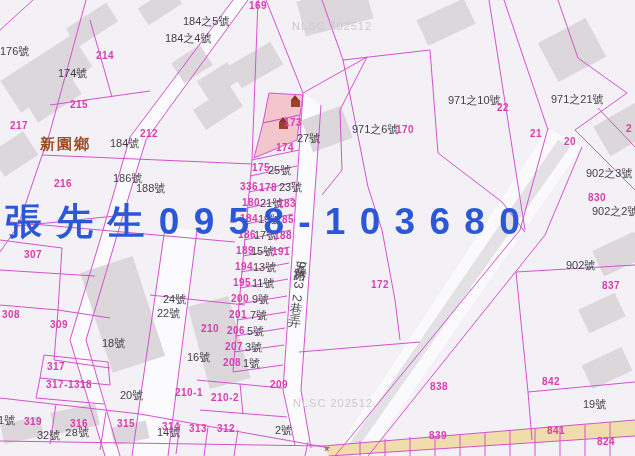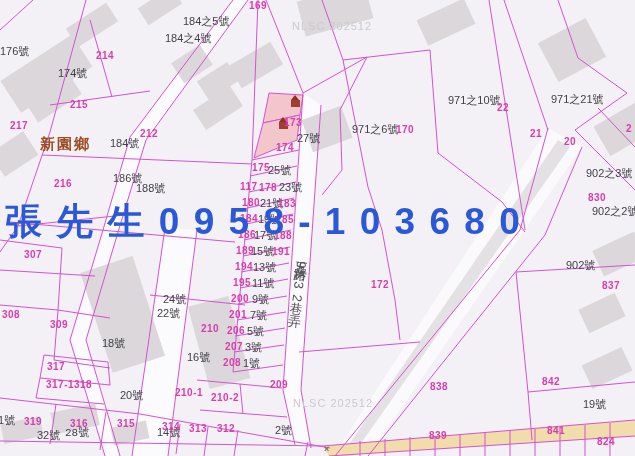--- a/index.html
+++ b/index.html
@@ -203,21 +203,21 @@
   <div class="layer">
       <div class="pl" style="left: 249px; top: 0px;">169</div>
       <div class="pl" style="left: 96px; top: 50px;">214</div>
       <div class="pl" style="left: 70px; top: 99px;">215</div>
       <div class="pl" style="left: 10px; top: 120px;">217</div>
       <div class="pl" style="left: 140px; top: 128px;">212</div>
       <div class="pl" style="left: 54px; top: 178px;">216</div>
       <div class="pl" style="left: 284px; top: 117px;">173</div>
       <div class="pl" style="left: 276px; top: 142px;">174</div>
       <div class="pl" style="left: 252px; top: 162px;">175</div>
-      <div class="pl" style="left: 240px; top: 181px;">117</div>
+      <div class="pl" style="left: 240px; top: 181px;">336</div>
       <div class="pl" style="left: 259px; top: 182px;">178</div>
       <div class="pl" style="left: 242px; top: 197px;">180</div>
       <div class="pl" style="left: 278px; top: 198px;">183</div>
       <div class="pl" style="left: 240px; top: 213px;">184</div>
       <div class="pl" style="left: 276px; top: 214px;">185</div>
       <div class="pl" style="left: 238px; top: 229px;">186</div>
       <div class="pl" style="left: 274px; top: 230px;">188</div>
       <div class="pl" style="left: 236px; top: 245px;">189</div>
       <div class="pl" style="left: 272px; top: 246px;">191</div>
       <div class="pl" style="left: 235px; top: 261px;">194</div>

